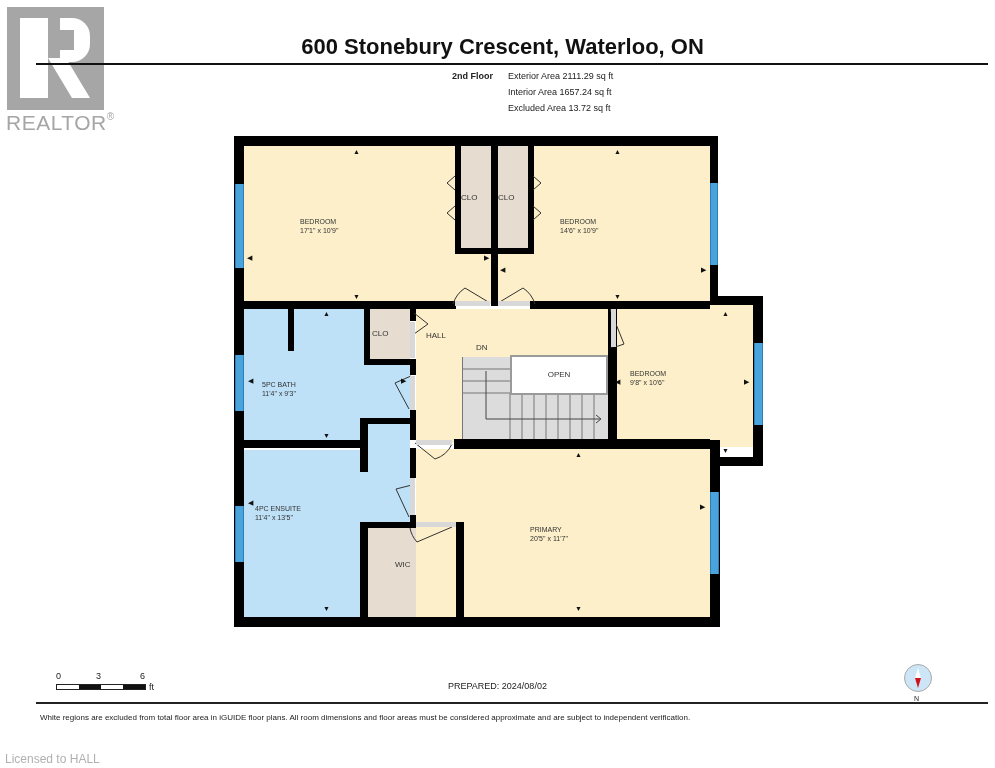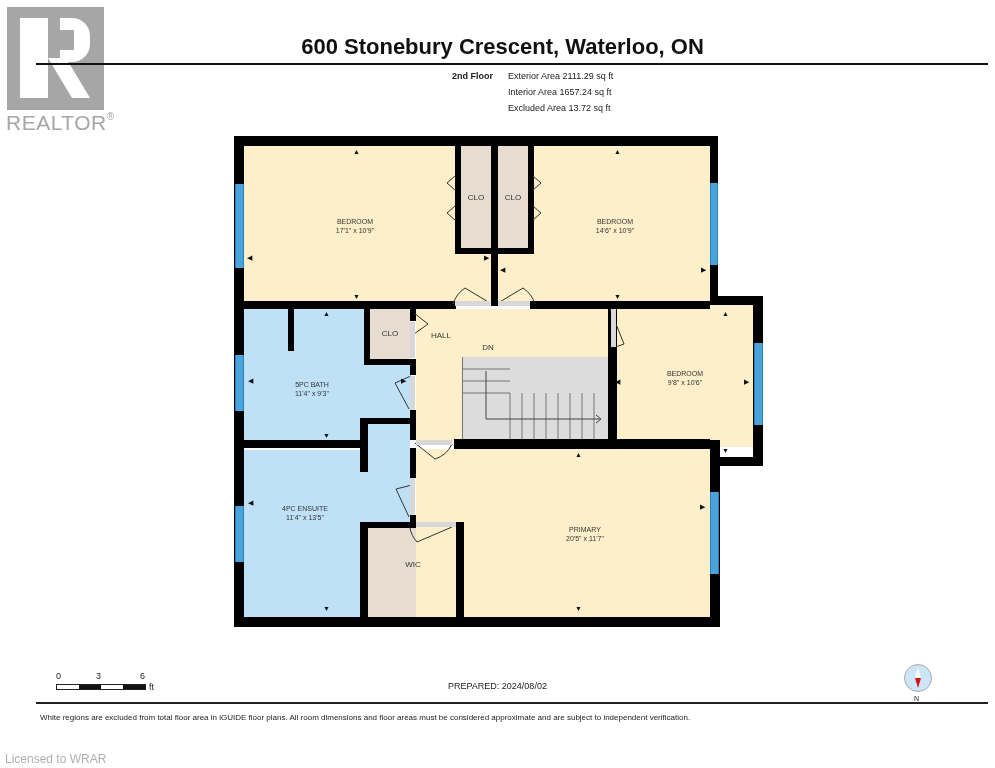--- a/index.html
+++ b/index.html
@@ -21,21 +21,21 @@
   .floor-label { left: 452px; top: 71px; font-size: 9px; font-weight: bold; color: #222; }
   .area-line { left: 508px; font-size: 9px; color: #222; }
 
   
   .room { position: absolute; box-sizing: border-box; }
   .yellow { background: #fcefc9; }
   .blue { background: #bfe1f8; }
   .tan { background: #e6ddd0; }
   .wall { position: absolute; background: #000; }
   .window { position: absolute; background: #4aa3db; border-left: 1px solid #2a7fbf; border-right: 1px solid #2a7fbf; }
-  .lbl { position: absolute; text-align: center; font-size: 7px; line-height: 9px; color: #333; }
+  .lbl { position: absolute; text-align: left; font-size: 7px; line-height: 9px; color: #333; }
   .lbl-sm { font-size: 8px; }
   .arrow { position: absolute; font-size: 7px; color: #111; line-height: 7px; }
 
   .stairs { position: absolute; background: #dcdcdc; }
   .open { position: absolute; background: #fff; border: 2px solid #9a9a9a; box-sizing: border-box; font-size: 8px; color: #333; text-align: center; }
 
   .scale-nums { left: 56px; top: 671px; font-size: 9px; color: #222; }
   .scale-bar { left: 56px; top: 684px; width: 88px; height: 4px; border: 1px solid #222; display: flex; }
   .scale-bar span { flex: 1; }
   .prepared { left: 448px; top: 681px; font-size: 9px; color: #222; }
@@ -89,20 +89,21 @@
     <line x1="60" y1="36" x2="60" y2="82" stroke="#777"></line>
     <line x1="72" y1="36" x2="72" y2="82" stroke="#777"></line>
     <line x1="84" y1="36" x2="84" y2="82" stroke="#777"></line>
     <line x1="96" y1="36" x2="96" y2="82" stroke="#777"></line>
     <line x1="108" y1="36" x2="108" y2="82" stroke="#777"></line>
     <line x1="120" y1="36" x2="120" y2="82" stroke="#777"></line>
     <line x1="132" y1="36" x2="132" y2="82" stroke="#777"></line>
     <polyline points="24,14 24,62 138,62" fill="none" stroke="#444" stroke-width="1"></polyline>
     <polyline points="134,58 139,62 134,66" fill="none" stroke="#444"></polyline>
   </svg>
+  <div class="open" style="left:510px;top:355px;width:98px;height:40px;line-height:36px">OPEN</div>
 
   <div class="wall" style="left:234px;top:136px;width:484px;height:10px"></div>
   <div class="wall" style="left:234px;top:136px;width:10px;height:491px"></div>
   <div class="wall" style="left:234px;top:617px;width:486px;height:10px"></div>
   <div class="wall" style="left:710px;top:136px;width:8px;height:167px"></div>
   <div class="wall" style="left:710px;top:296px;width:53px;height:9px"></div>
   <div class="wall" style="left:753px;top:296px;width:10px;height:170px"></div>
   <div class="wall" style="left:710px;top:457px;width:53px;height:9px"></div>
   <div class="wall" style="left:710px;top:440px;width:10px;height:187px"></div>
 
@@ -241,13 +242,13 @@
 
 <div class="abs compass"></div>
 <svg class="abs" style="left:910px;top:666px" width="16" height="24">
   <polygon points="8,2 11,12 5,12" fill="#ffffff"></polygon>
   <polygon points="5,12 11,12 8,22" fill="#d0121b"></polygon>
 </svg>
 <div class="abs compass-n">N</div>
 
 <div class="abs bottom-rule"></div>
 <div class="abs disclaimer">White regions are excluded from total floor area in iGUIDE floor plans. All room dimensions and floor areas must be considered approximate and are subject to independent verification.</div>
-<div class="abs licensed">Licensed to WRAR</div>
+<div class="abs licensed">Licensed to HALL</div>
 
 </body></html>

